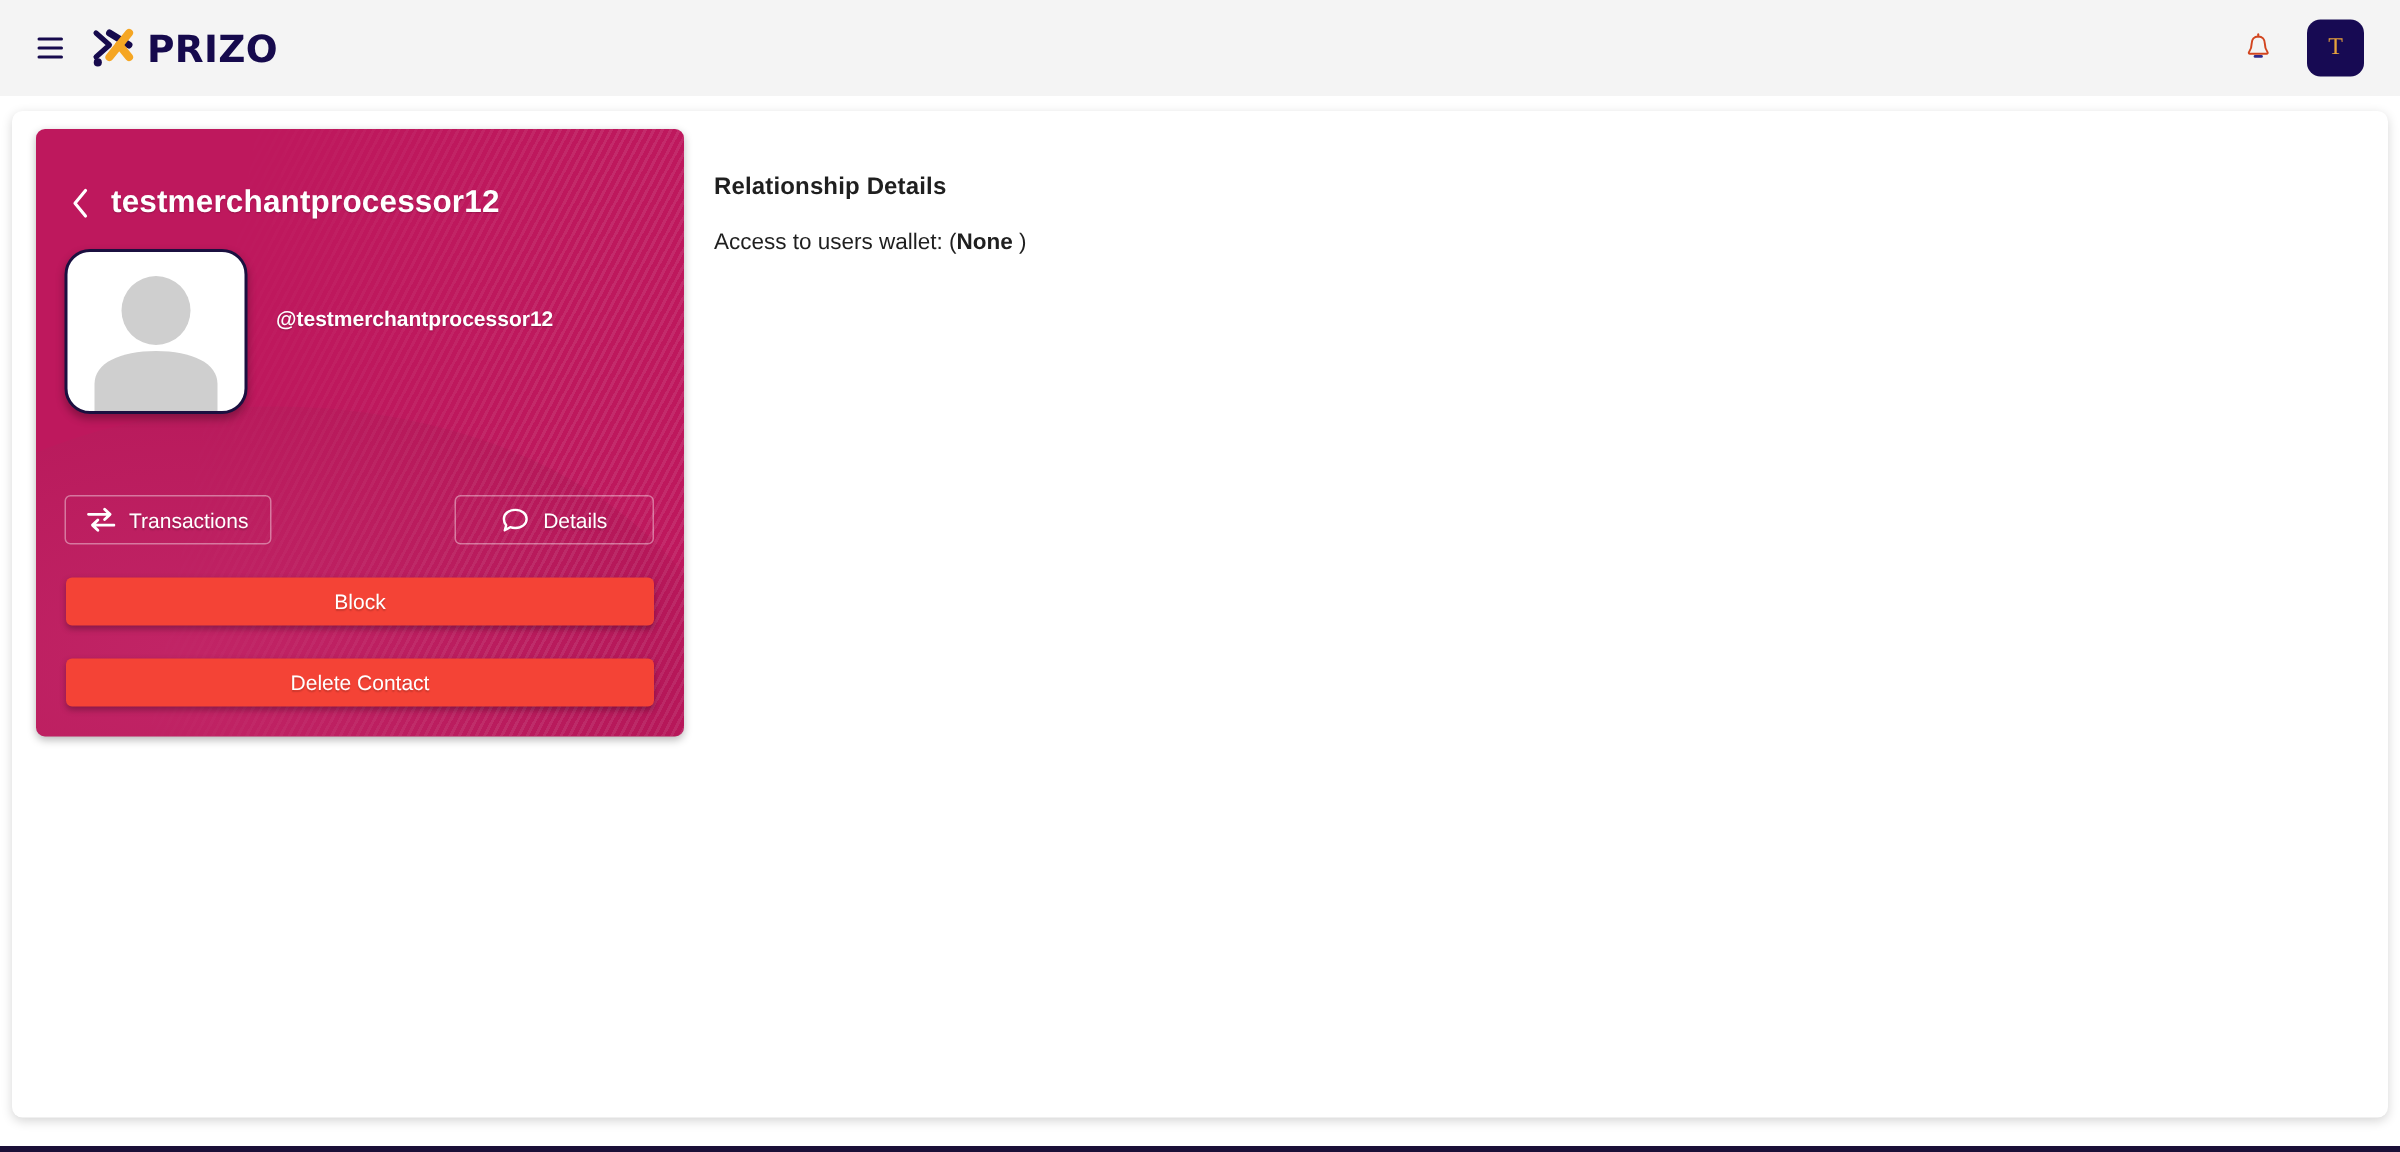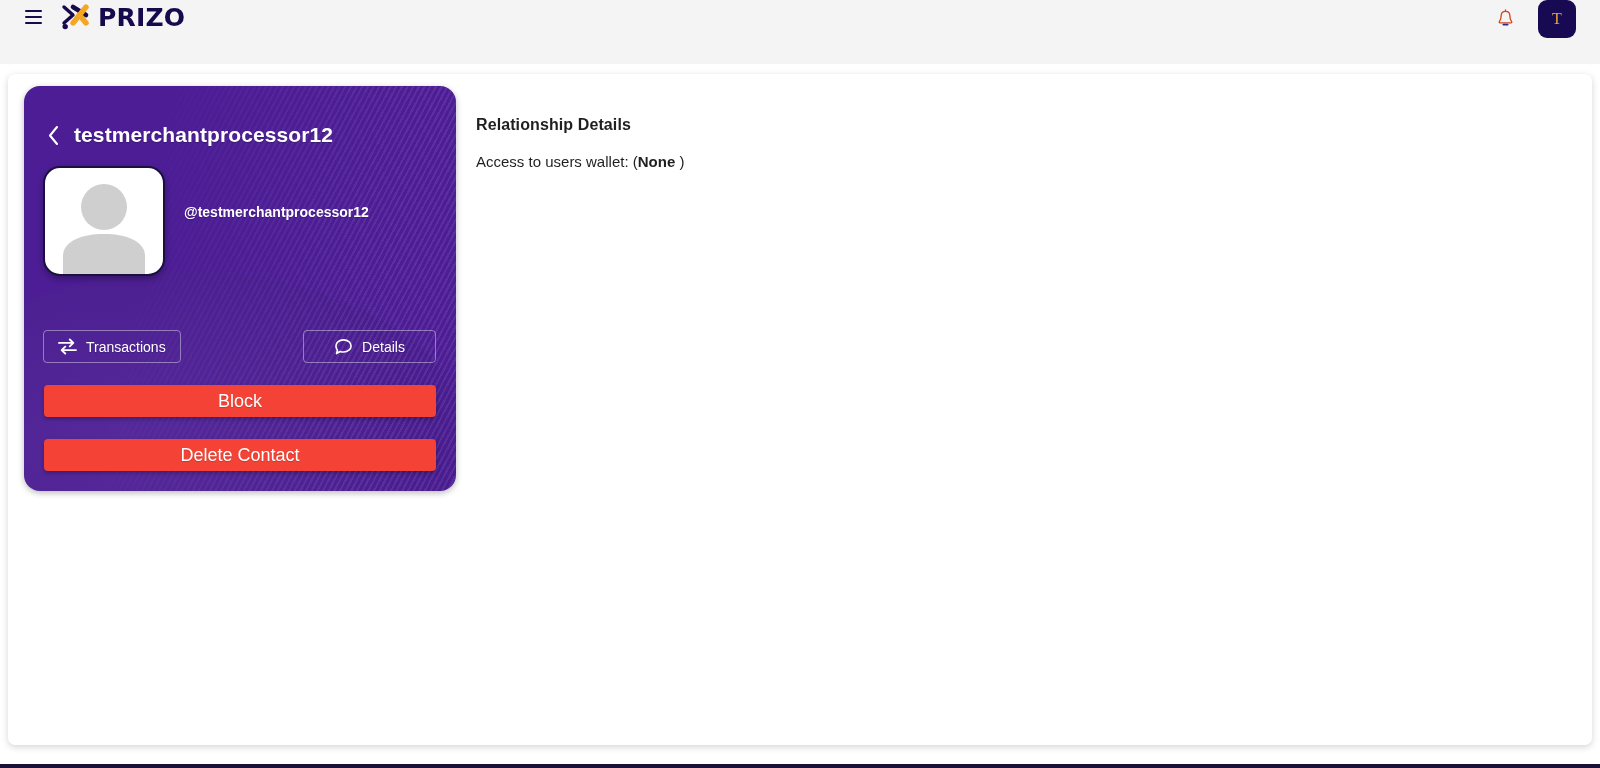--- a/index.html
+++ b/index.html
@@ -19,21 +19,21 @@
   }
 
   
   .topbar {
     position: absolute;
     top: 0; left: 0;
     width: 1600px;
     height: 64px;
     background: #f4f4f4;
     display: flex;
-    align-items: flex-start;
+    align-items: center;
     padding: 0 16px;
     z-index: 30;
   }
   .topbar-left {
     display: flex;
     align-items: center;
     gap: 4px;
   }
   .hamburger {
     width: 34px;
@@ -118,22 +118,22 @@
     background: #1b1038;
   }
 
   
   .profile-card {
     position: absolute;
     left: 16px;
     top: 12px;
     width: 432px;
     height: 405px;
-    border-radius: 16px;
-    background: #4c1d95;
+    border-radius: 6px;
+    background: #be185d;
     box-shadow: 0 2px 6px rgba(0,0,0,0.28);
     overflow: hidden;
   }
   
   .profile-card::before {
     content: "";
     position: absolute;
     inset: 0;
     background-image: repeating-linear-gradient(
       118deg,
@@ -231,21 +231,21 @@
 
   .danger-btn {
     display: block;
     width: 392px;
     height: 32px;
     margin: 0 auto;
     border: none;
     border-radius: 4px;
     background: #f44336;
     color: #ffffff;
-    font-size: 18px;
+    font-size: 14px;
     font-family: "Liberation Sans", sans-serif;
     cursor: pointer;
     box-shadow: 0 2px 4px rgba(0,0,0,0.28);
     text-shadow: 0 1px 1px rgba(0,0,0,0.18);
   }
   .danger-wrap-1 { padding-top: 22px; }
   .danger-wrap-2 { padding-top: 22px; }
 
   
   .details {

